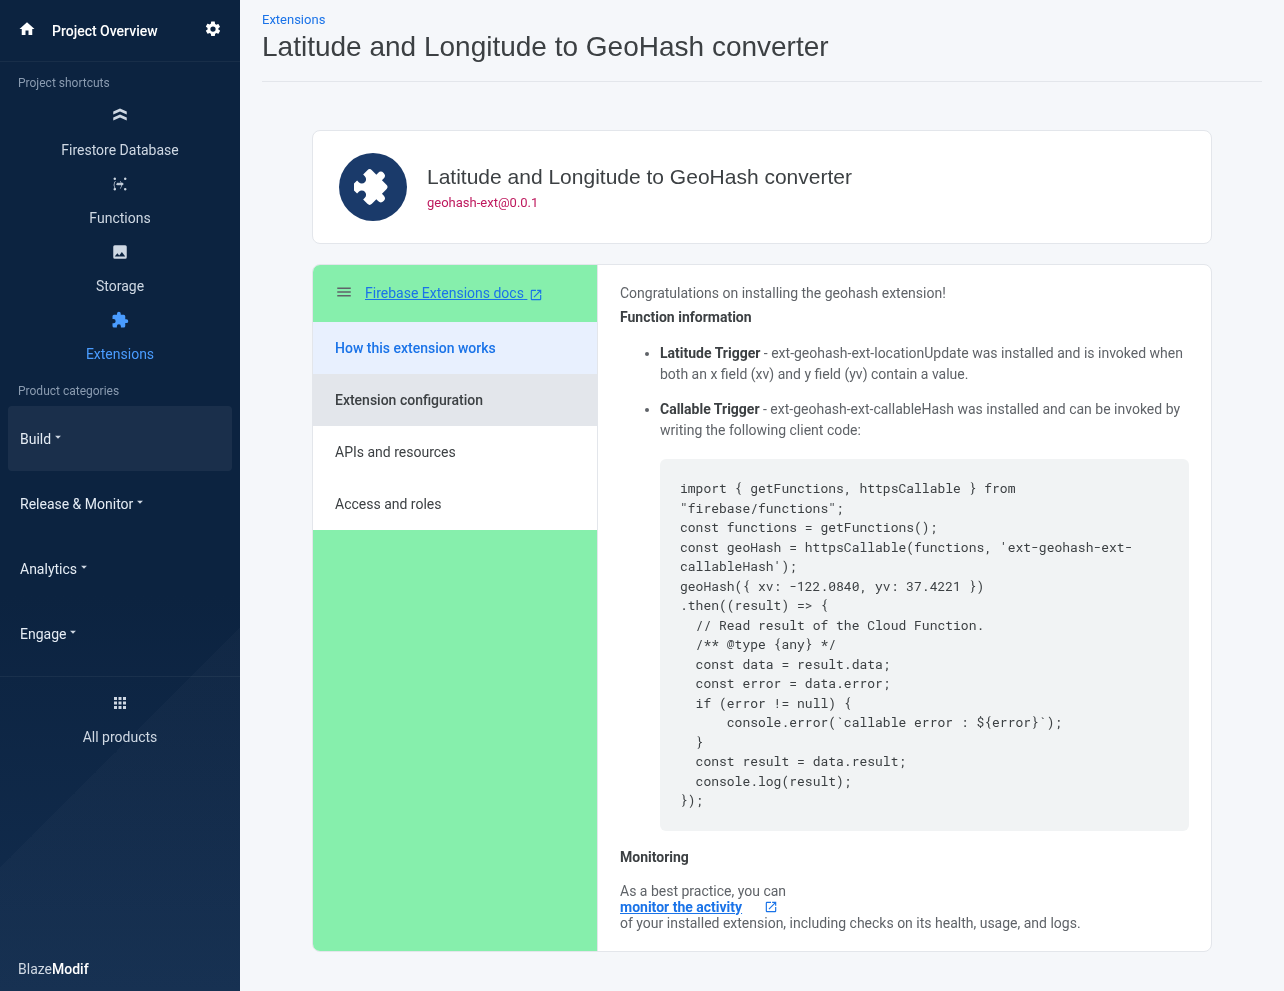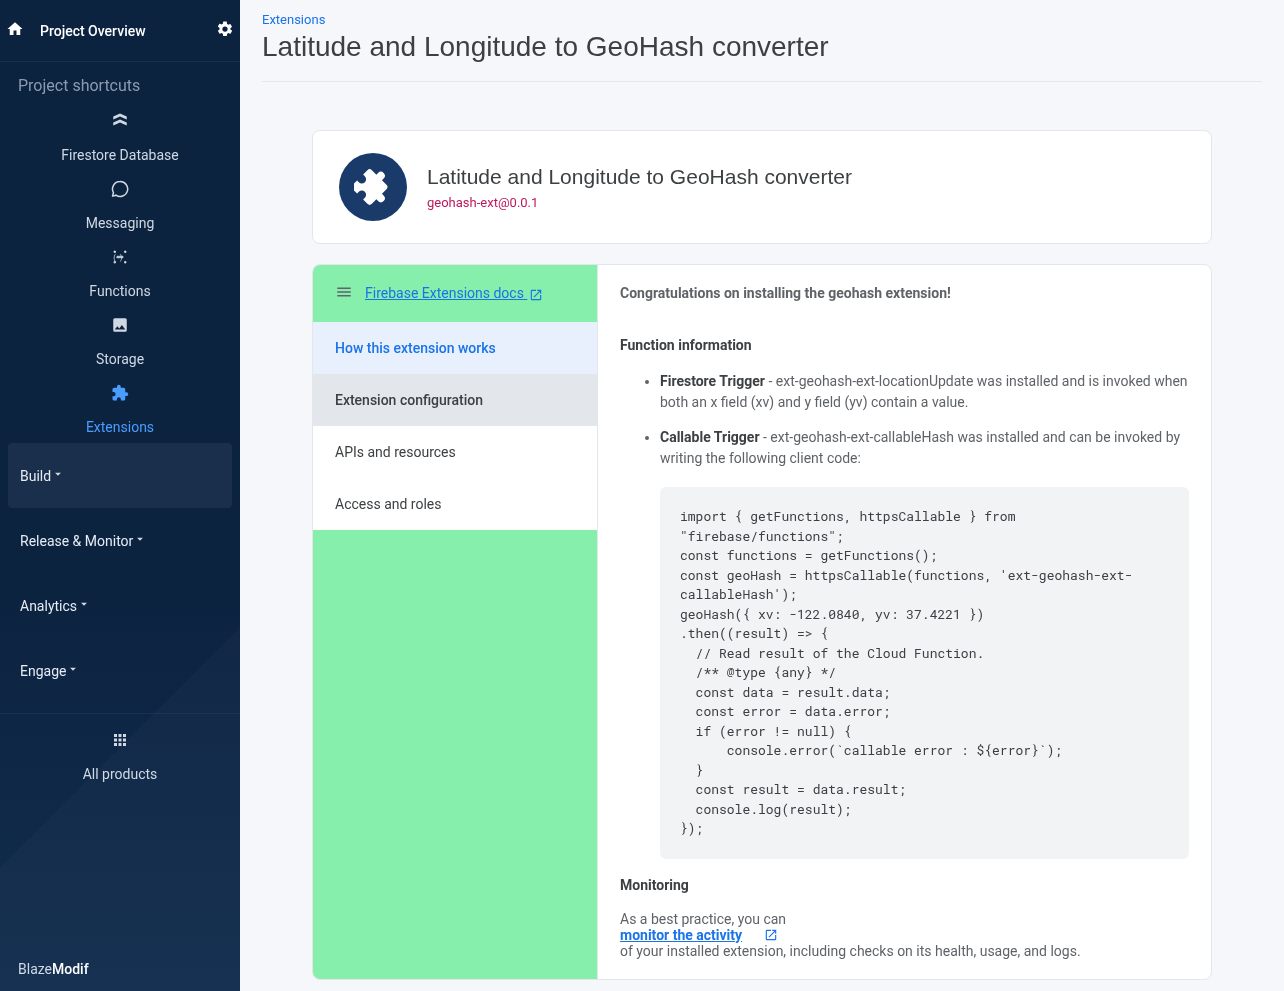--- a/index.html
+++ b/index.html
@@ -31,38 +31,38 @@
       bottom: 0;
       left: 0;
       right: 0;
       height: 420px;
       background: linear-gradient(135deg, transparent 0%, transparent 45%, rgba(255,255,255,0.02) 45%, rgba(255,255,255,0.02) 100%);
       pointer-events: none;
     }
     .sidebar-top {
       display: flex;
       align-items: center;
-      padding: 0 6px;
+      padding: 0 18px;
       height: 62px;
       justify-content: space-between;
       border-bottom: 1px solid rgba(255,255,255,0.05);
     }
     .sidebar-top-left {
       display: flex;
       align-items: center;
       gap: 16px;
     }
     .home-icon-svg { fill: #fff; }
     .sidebar-overview {
       font-size: 14px;
       font-weight: 500;
     }
     .gear-icon-svg { fill: #fff; }
     .sidebar-section-label {
-      font-size: 16px;
+      font-size: 12px;
       color: #8a9bb0;
       padding: 14px 18px 8px;
     }
     .sidebar-item {
       display: flex;
       align-items: center;
       gap: 16px;
       padding: 8px 18px;
       font-size: 14px;
       color: #cfd8e3;
@@ -210,21 +210,21 @@
     .tab-item.highlighted {
       background: #e3e6eb;
       font-weight: 500;
     }
     .detail-content {
       flex: 1;
       padding: 20px 22px;
       font-size: 14px;
       color: #5f6368;
     }
-    .detail-content .congrats { margin-bottom: 36px; font-weight: bold; }
+    .detail-content .congrats { margin-bottom: 8px; }
     .detail-content .section-heading {
       font-weight: 700;
       color: #3c4043;
       margin-bottom: 18px;
     }
     .detail-content ul {
       padding-left: 40px;
       margin-bottom: 18px;
     }
     .detail-content li {
@@ -279,28 +279,20 @@
     <span class="icon-wrap">
       <svg width="18" height="18" viewBox="0 0 24 24">
           <path d="M12 2 3 6v4l9-4 9 4V6l-9-4zm0 8L3 14v4l9-4 9 4v-4l-9-4z"></path>
         </svg>
     </span>
     <span>Firestore Database</span>
   </div>
   <div class="sidebar-item">
     <span class="icon-wrap">
       <svg width="18" height="18" viewBox="0 0 24 24">
-          <path d="M12 2a10 10 0 0 0-8.66 15l-1.3 3.9a.5.5 0 0 0 .63.63l3.9-1.3A10 10 0 1 0 12 2z" fill="none" stroke="#cfd8e3" stroke-width="2"></path>
-        </svg>
-    </span>
-    <span>Messaging</span>
-  </div>
-  <div class="sidebar-item">
-    <span class="icon-wrap">
-      <svg width="18" height="18" viewBox="0 0 24 24">
           <path d="M4 4h2v2H4zm14 0h2v2h-2zM4 18h2v2H4zm14 0h2v2h-2zM8 11h8v2H8z" stroke="#cfd8e3" stroke-width="1"></path>
           <text x="3" y="16" font-size="10" fill="#cfd8e3">(··)</text>
         </svg>
     </span>
     <span>Functions</span>
   </div>
   <div class="sidebar-item">
     <span class="icon-wrap">
       <svg width="18" height="18" viewBox="0 0 24 24">
           <path d="M21 19V5a2 2 0 0 0-2-2H5a2 2 0 0 0-2 2v14a2 2 0 0 0 2 2h14a2 2 0 0 0 2-2zM8.5 13.5l2.5 3 3.5-4.5 4.5 6H5l3.5-4.5z"></path>
@@ -310,20 +302,21 @@
   </div>
   <div class="sidebar-item active">
     <span class="icon-wrap">
       <svg width="18" height="18" viewBox="0 0 24 24">
           <path d="M20.5 11H19V7a2 2 0 0 0-2-2h-4V3.5a2.5 2.5 0 0 0-5 0V5H4a2 2 0 0 0-2 2v3.8h1.5a2.7 2.7 0 0 1 0 5.4H2V20a2 2 0 0 0 2 2h3.8v-1.5a2.7 2.7 0 0 1 5.4 0V22H17a2 2 0 0 0 2-2v-4h1.5a2.5 2.5 0 0 0 0-5z"></path>
         </svg>
     </span>
     <span>Extensions</span>
   </div>
 
+  <div class="sidebar-section-label">Product categories</div>
 
   <div class="product-cat">
     <div class="product-cat-row dark">
       <span>Build</span>
       <span class="chevron-down"><svg width="14" height="14" viewBox="0 0 24 24">
             <path d="M7 10l5 5 5-5z"></path>
           </svg></span>
     </div>
   </div>
   <div class="product-cat">
@@ -406,21 +399,21 @@
         <div class="tab-item highlighted">Extension configuration</div>
         <div class="tab-item">APIs and resources</div>
         <div class="tab-item">Access and roles</div>
       </div>
 
       <div class="detail-content">
         <p class="congrats">Congratulations on installing the geohash extension!</p>
         <p class="section-heading">Function information</p>
         <ul>
           <li>
-            <strong>Firestore Trigger</strong><span> - ext-geohash-ext-locationUpdate was installed and is invoked when both an x field (xv) and y field (yv) contain a value.</span>
+            <strong>Latitude Trigger</strong><span> - ext-geohash-ext-locationUpdate was installed and is invoked when both an x field (xv) and y field (yv) contain a value.</span>
           </li>
           <li>
             <strong>Callable Trigger</strong><span> - ext-geohash-ext-callableHash was installed and can be invoked by writing the following client code:</span>
             <div class="code-block">import { getFunctions, httpsCallable } from "firebase/functions";
 const functions = getFunctions();
 const geoHash = httpsCallable(functions, 'ext-geohash-ext-callableHash');
 geoHash({ xv: -122.0840, yv: 37.4221 })
 .then((result) =&gt; {
   // Read result of the Cloud Function.
   /** @type {any} */

